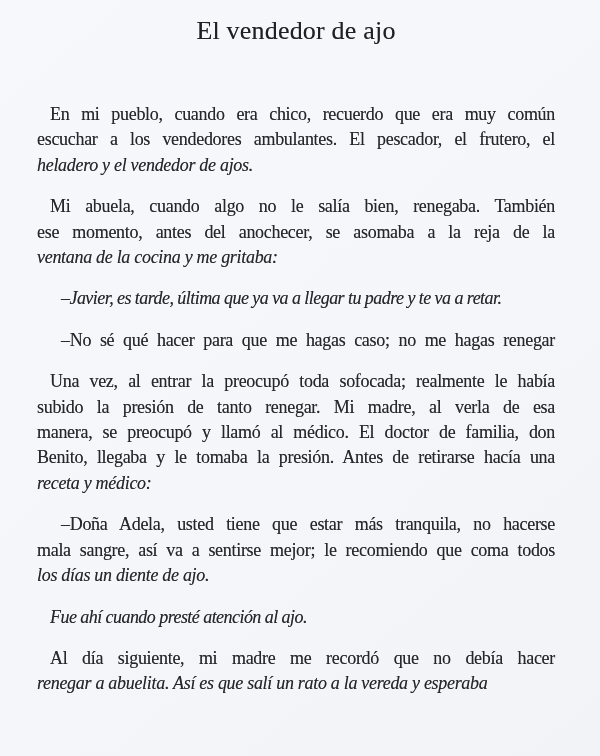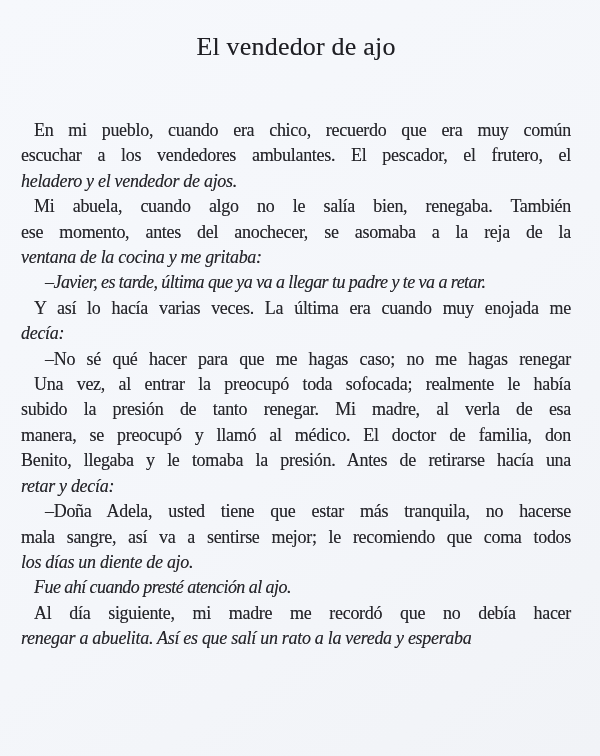--- a/index.html
+++ b/index.html
@@ -4,21 +4,21 @@
 <style>
   html, body {
     margin: 0; padding: 0;
     width: 600px; height: 756px;
     background: #f4f6fa;
   }
   .page {
     position: relative;
     box-sizing: border-box;
     width: 600px; height: 756px;
-    padding: 32px 29px 0 21px;
+    padding: 16px 29px 0 21px;
     background: linear-gradient(140deg, #f6f8fc 0%, #f4f6fa 55%, #f1f3f7 100%);
     color: #26262b;
     font-family: "Liberation Serif", serif;
     overflow: hidden;
   }
   .title {
     margin: 0;
     font-size: 26px;
     line-height: 30px;
     font-weight: normal;
@@ -27,21 +27,21 @@
     color: #1f1f24;
     text-shadow: 0 0 0.6px rgba(31,31,36,0.45);
   }
   .text {
     margin-top: 56px;
     font-size: 18px;
     line-height: 25.4px;
     letter-spacing: -0.3px;
     text-shadow: 0 0 0.6px rgba(38,38,43,0.5);
   }
-  .para { margin: 0; }
+  .para { margin: 16px; }
   .ln {
     display: block;
     text-align: justify;
     text-align-last: justify;
   }
   .ln.first { text-indent: 13px; }
   .para.dlg .ln.first { text-indent: 24px; }
   .ln.last {
     text-align-last: left;
     white-space: nowrap;
@@ -66,35 +66,31 @@
     <p class="para">
       <span class="ln first">Mi abuela, cuando algo no le salía bien, renegaba. También</span>
       <span class="ln">ese momento, antes del anochecer, se asomaba a la reja de la</span>
       <span class="ln last">ventana de la cocina y me gritaba:</span>
     </p>
 
     <p class="para dlg">
       <span class="ln first last">–Javier, es tarde, última que ya va a llegar tu padre y te va a retar.</span>
     </p>
 
-    <p class="para">
-      <span class="ln first">Y así lo hacía varias veces. La última era cuando muy enojada me</span>
-      <span class="ln last">decía:</span>
-    </p>
 
     <p class="para dlg">
       <span class="ln first">–No sé qué hacer para que me hagas caso; no me hagas renegar</span>
     </p>
 
     <p class="para">
       <span class="ln first">Una vez, al entrar la preocupó toda sofocada; realmente le había</span>
       <span class="ln">subido la presión de tanto renegar. Mi madre, al verla de esa</span>
       <span class="ln">manera, se preocupó y llamó al médico. El doctor de familia, don</span>
       <span class="ln">Benito, llegaba y le tomaba la presión. Antes de retirarse hacía una</span>
-      <span class="ln last">retar y decía:</span>
+      <span class="ln last">receta y médico:</span>
     </p>
 
     <p class="para dlg">
       <span class="ln first">–Doña Adela, usted tiene que estar más tranquila, no hacerse</span>
       <span class="ln">mala sangre, así va a sentirse mejor; le recomiendo que coma todos</span>
       <span class="ln last">los días un diente de ajo.</span>
     </p>
 
     <p class="para">
       <span class="ln first last">Fue ahí cuando presté atención al ajo.</span>

